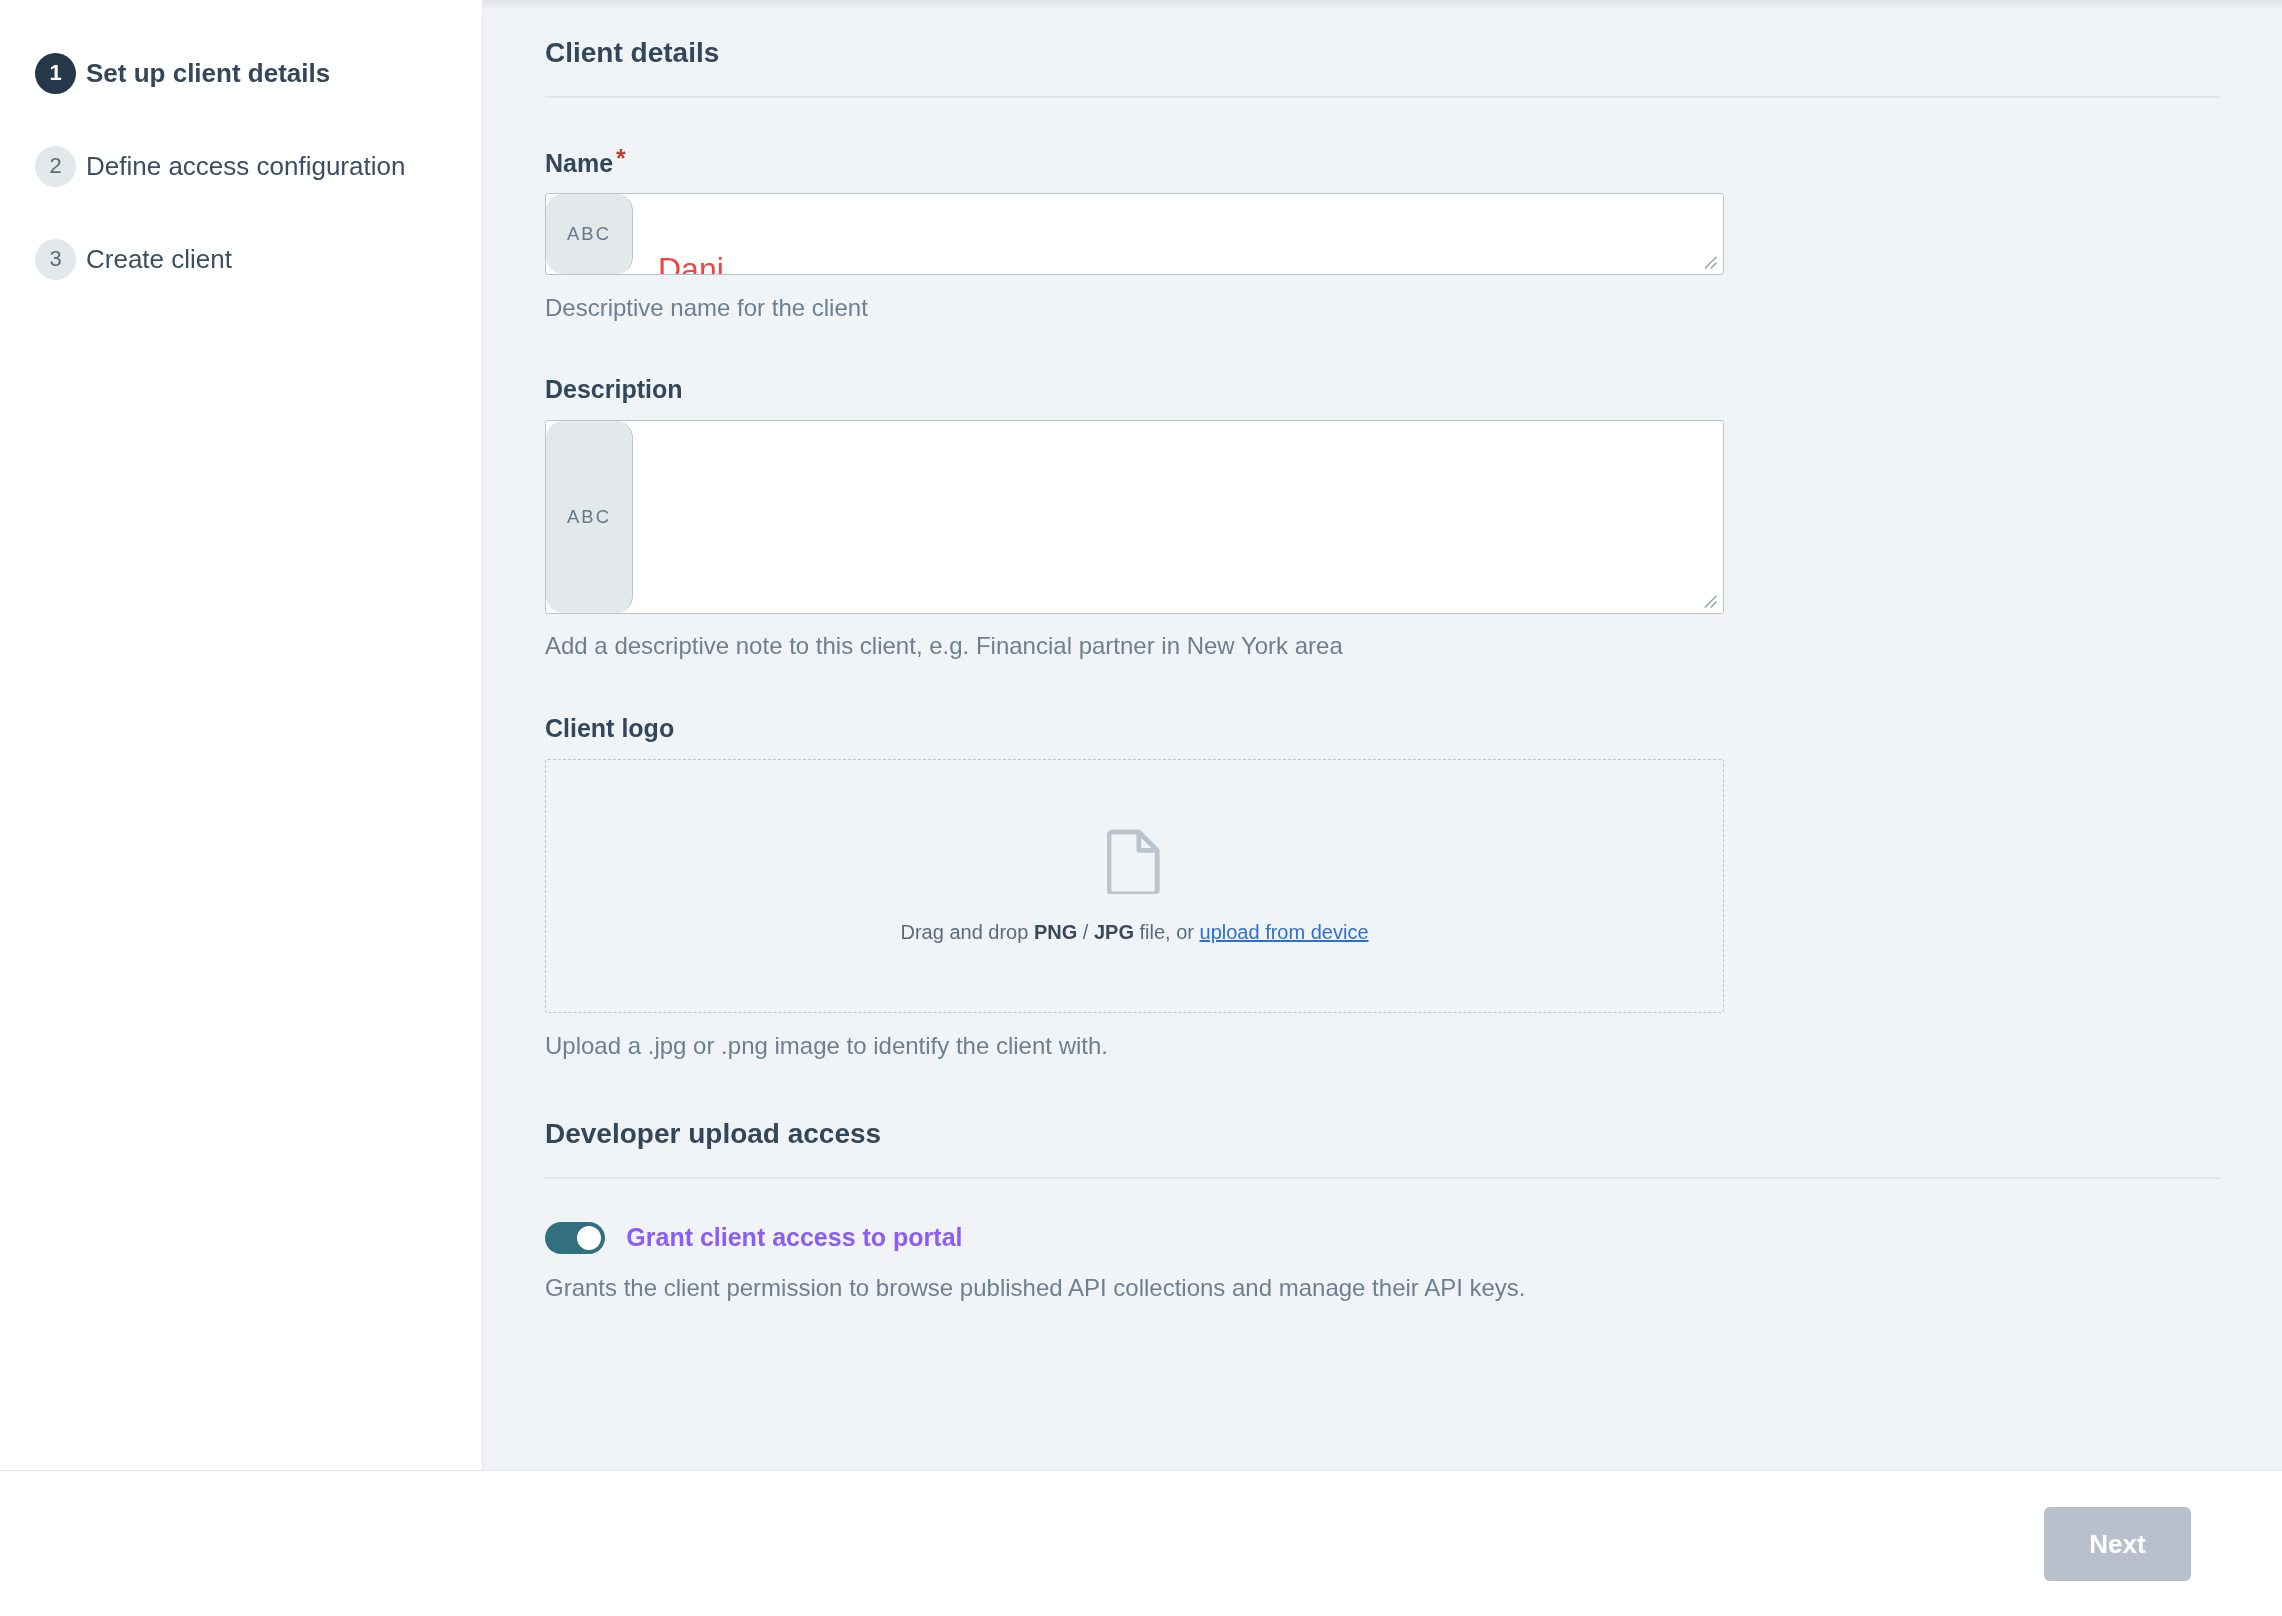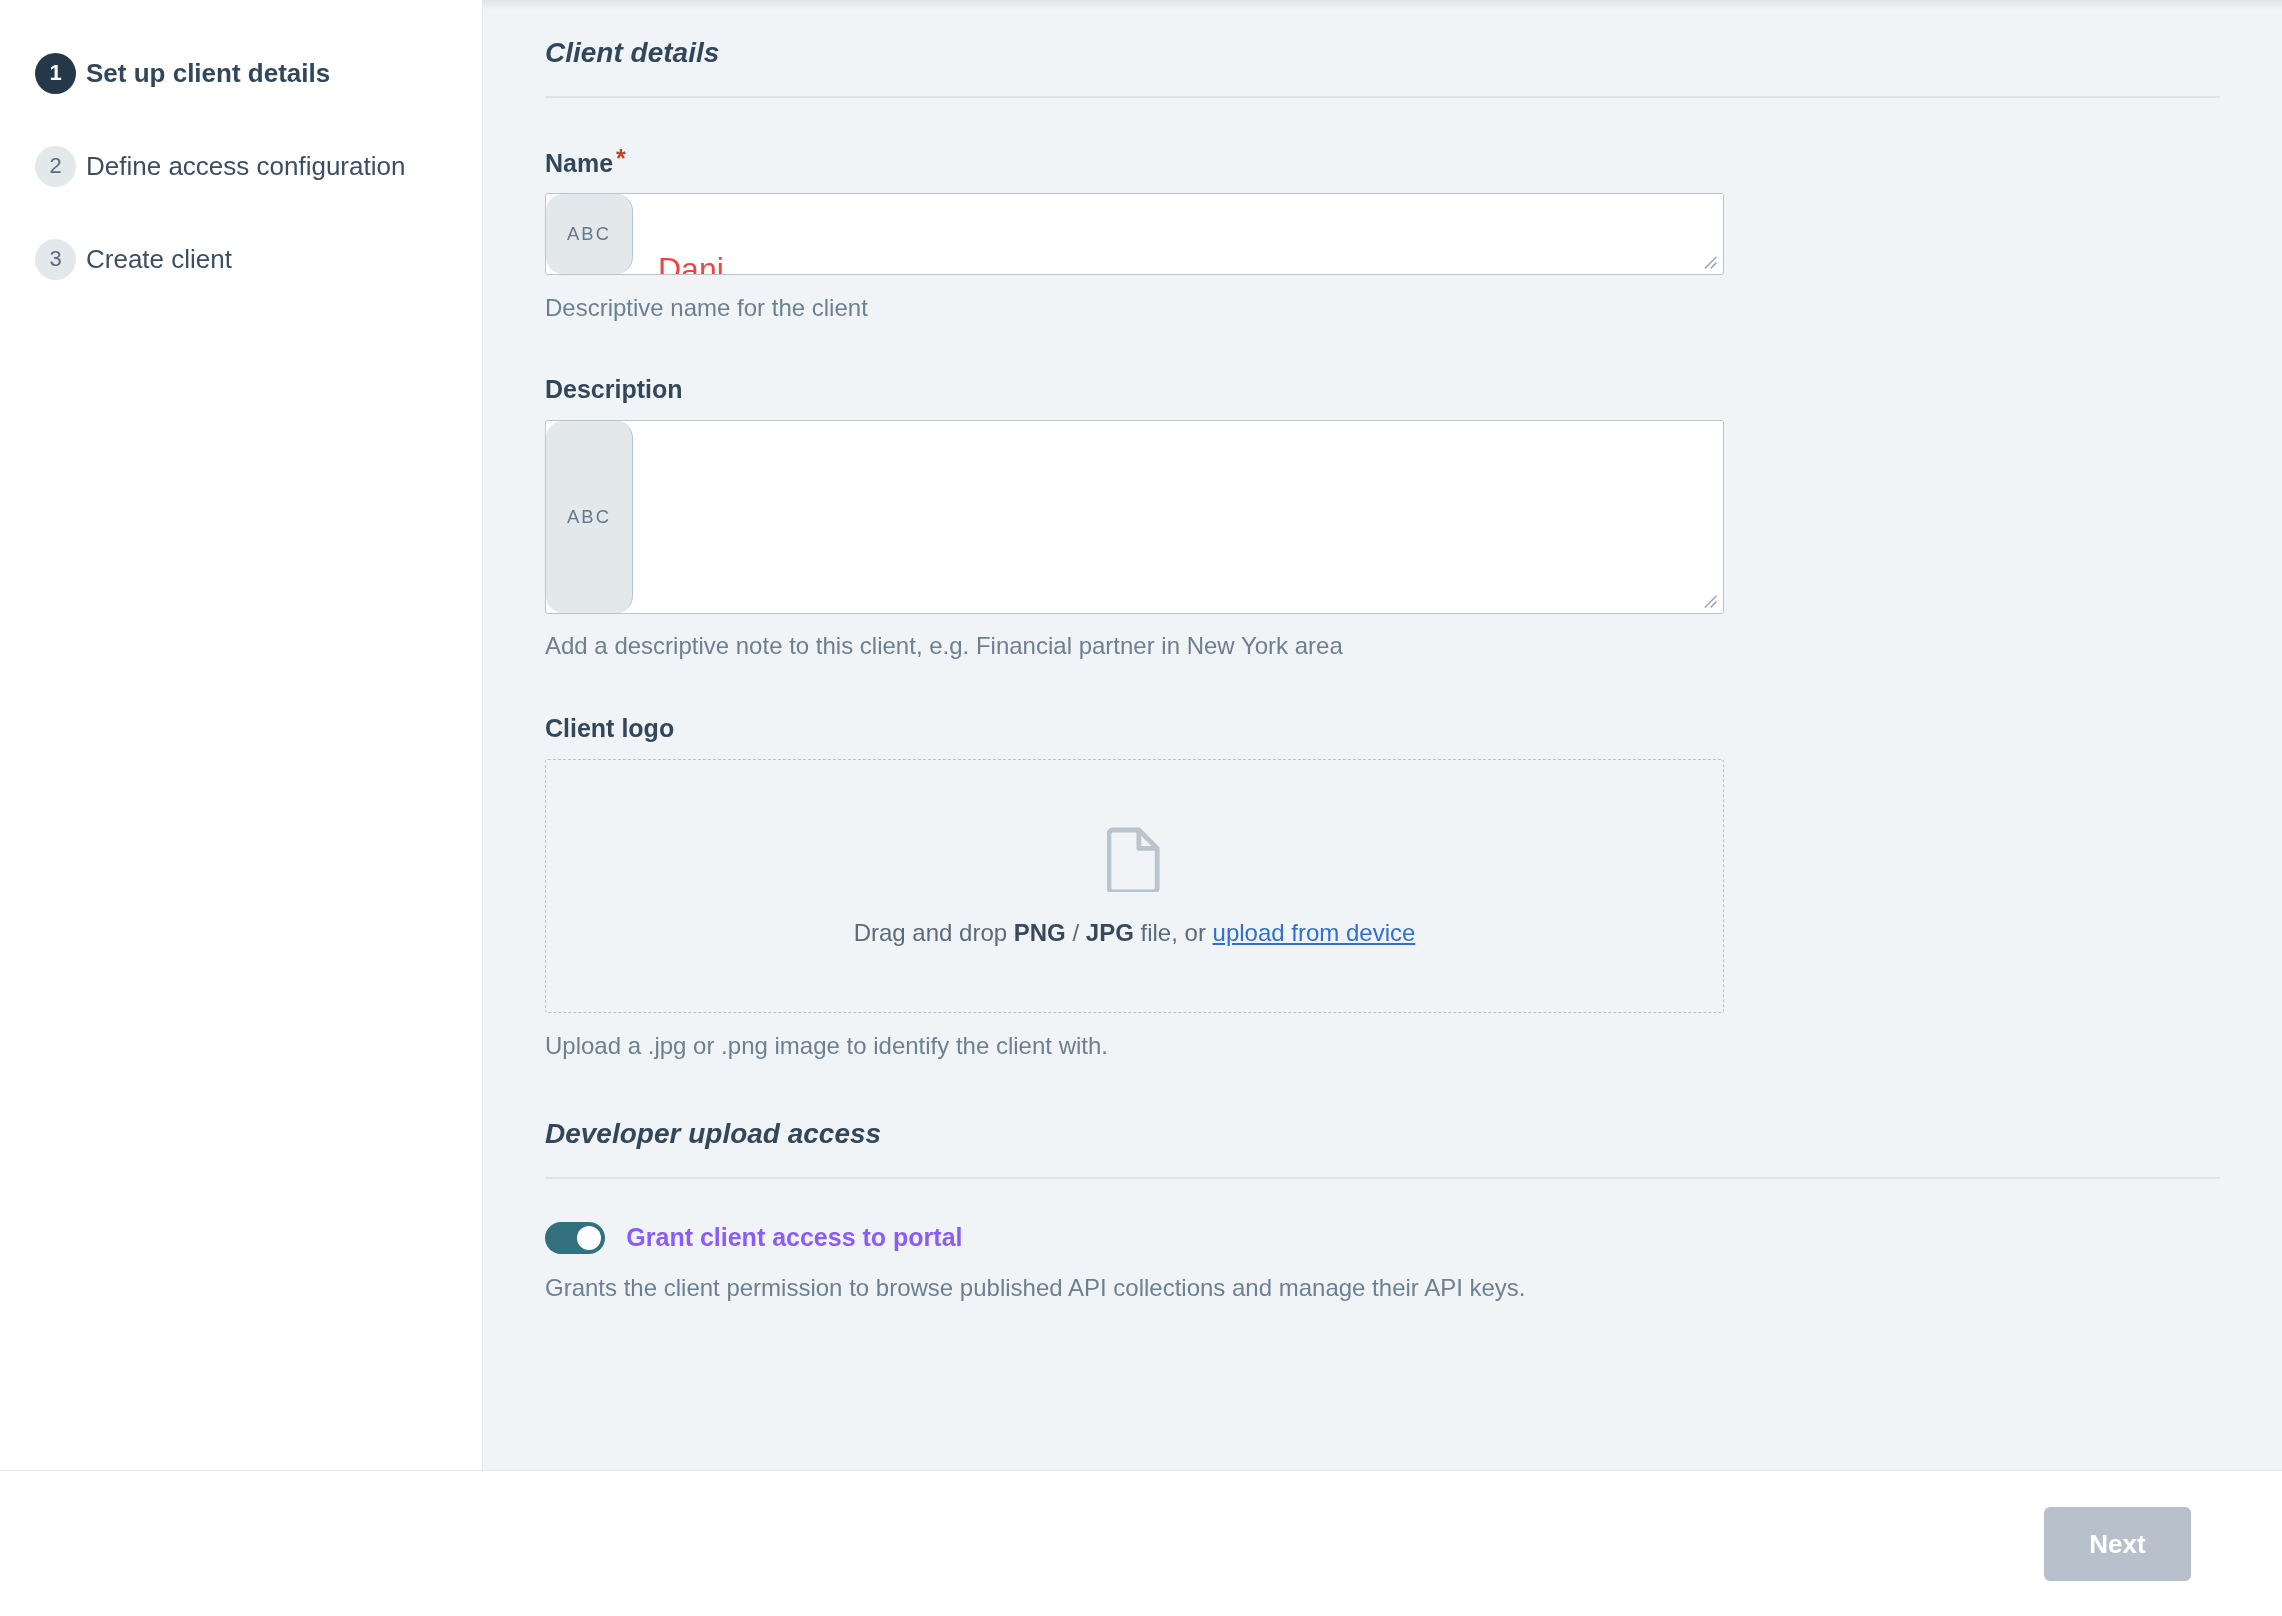--- a/index.html
+++ b/index.html
@@ -129,21 +129,20 @@
     height: 9.7px;
     background: linear-gradient(to bottom, rgba(70,90,110,0.10), rgba(70,90,110,0));
     pointer-events: none;
   }
 
   .section-title {
     font-size: 28px;
     font-weight: bold;
     color: #33475b;
     padding-top: 37px;
-    font-style: italic;
   }
   .section-rule {
     height: 1.9px;
     background: #dfe4e8;
     margin-top: 27px;
     width: 100%;
   }
 
   .field { margin-top: 50px; }
 
@@ -236,21 +235,21 @@
     border-radius: 2.9px;
     display: flex;
     flex-direction: column;
     align-items: center;
     justify-content: center;
     background: transparent;
     cursor: pointer;
   }
   .dropzone-icon { margin-bottom: 23px; }
   .dropzone-text {
-    font-size: 24px;
+    font-size: 20px;
     color: #5a6b7b;
   }
   .dropzone-text b { font-weight: bold; color: #37495b; }
   .dropzone-link {
     color: #2f6fd0;
     text-decoration: underline;
     cursor: pointer;
   }
 
   

